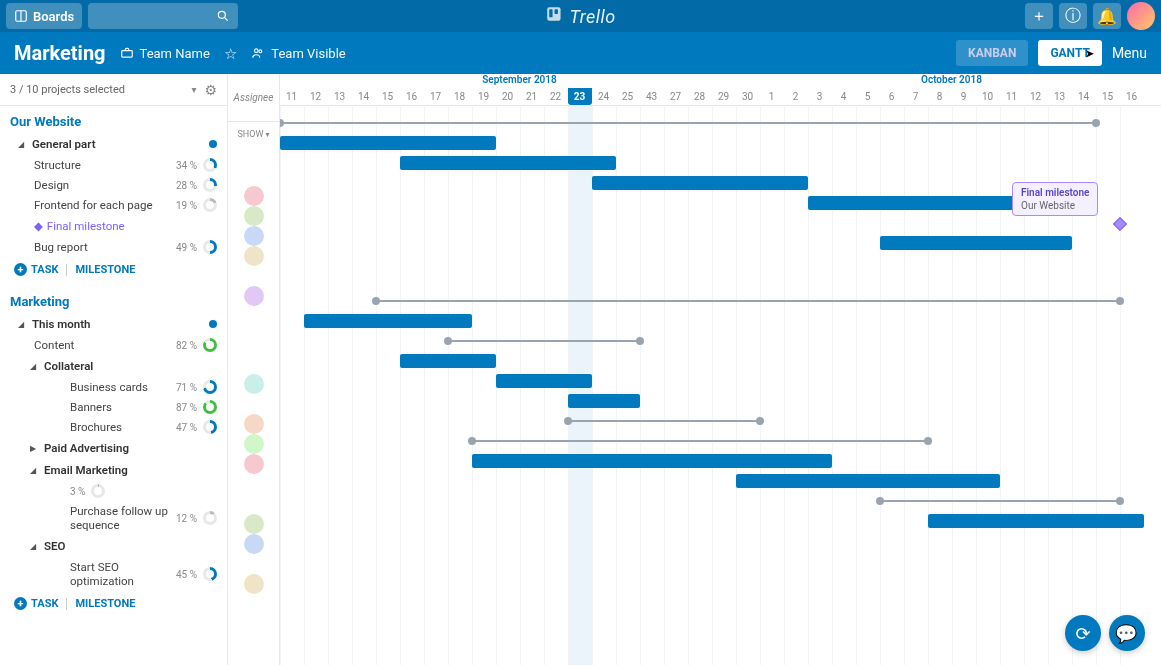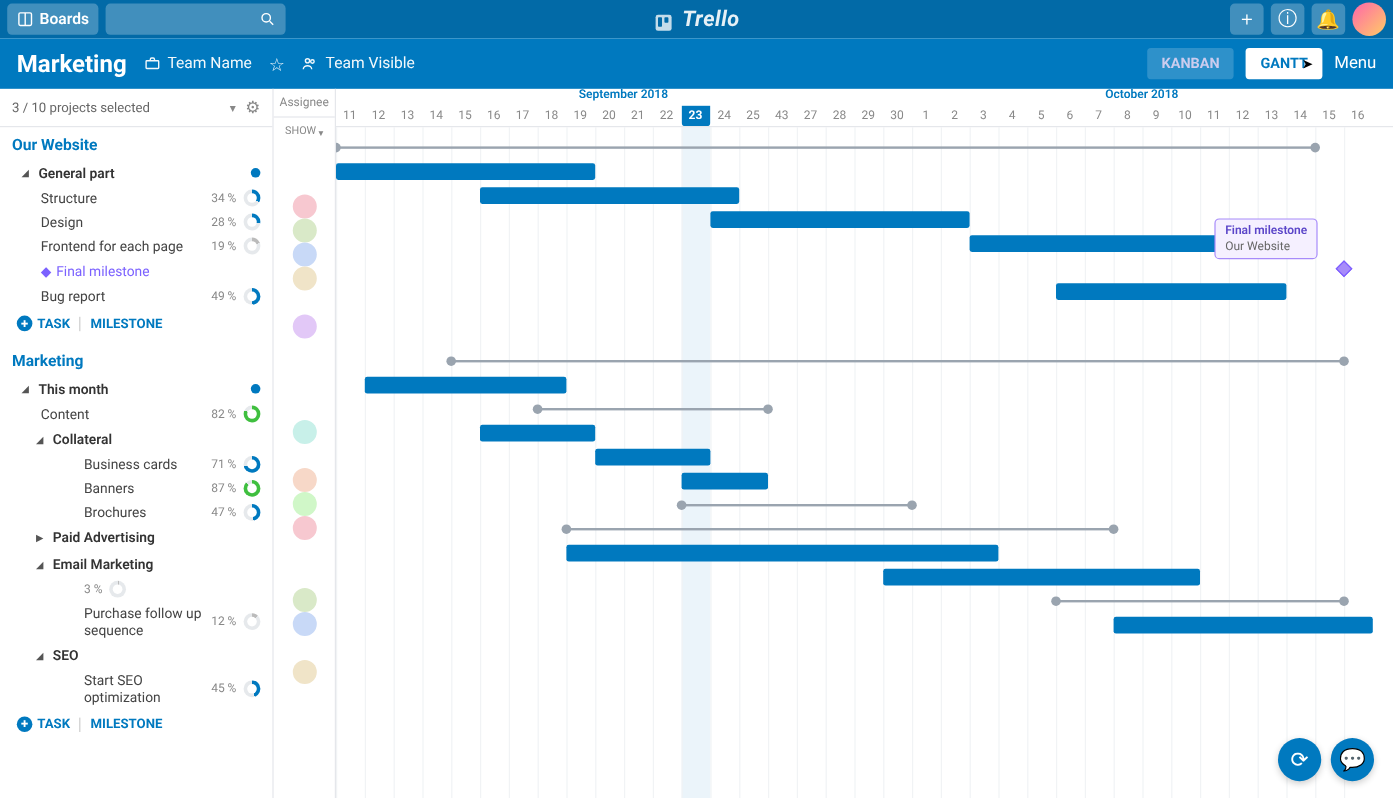--- a/index.html
+++ b/index.html
@@ -2,21 +2,21 @@
 <html><head>
 <meta charset="utf-8">
 <style>
 * { margin: 0; padding: 0; box-sizing: border-box; font-family: -apple-system, BlinkMacSystemFont, "Segoe UI", Roboto, Helvetica, Arial, sans-serif; }
 body { width: 1161px; height: 665px; overflow: hidden; background: #fff; }
 
 
 .topnav { height: 32px; background: #026aa7; display: flex; align-items: center; padding: 0 6px; gap: 6px; color: #fff; }
 .topnav .btn { background: rgba(255,255,255,.25); border-radius: 4px; height: 26px; display: inline-flex; align-items: center; justify-content: center; padding: 0 8px; font-size: 13px; font-weight: 600; cursor: pointer; }
 .topnav .search { width: 150px; justify-content: flex-end; }
-.topnav .logo { position: absolute; left: 50%; transform: translateX(-50%); font-family: Georgia, serif; font-style: italic; font-weight: 700; font-size: 18px; letter-spacing: .5px; display: flex; align-items: flex-end; gap: 8px; opacity: .9; }
+.topnav .logo { position: absolute; left: 50%; transform: translateX(-50%); font-family: Georgia, serif; font-style: italic; font-weight: 400; font-size: 18px; letter-spacing: .5px; display: flex; align-items: flex-start; gap: 8px; opacity: .9; }
 .topnav .right { margin-left: auto; display: flex; gap: 6px; align-items: center; }
 .topnav .icon-btn { width: 28px; height: 26px; background: rgba(255,255,255,.25); border-radius: 4px; display:flex; align-items:center; justify-content:center; cursor:pointer; }
 .topnav .avatar { width: 28px; height: 28px; border-radius: 50%; background: linear-gradient(135deg,#f6a,#fc6); }
 
 
 .boardhdr { height: 42px; background: #0079bf; display: flex; align-items: center; padding: 0 14px; gap: 14px; color: #fff; }
 .boardhdr .title { font-size: 20px; font-weight: 700; }
 .boardhdr .meta { display: flex; align-items: center; gap: 6px; font-size: 13px; opacity: .95; }
 .boardhdr .right { margin-left: auto; display: flex; align-items: center; gap: 10px; }
 .viewbtn { height: 26px; padding: 0 12px; border-radius: 3px; font-size: 12px; font-weight: 700; display: inline-flex; align-items: center; cursor: pointer; }
@@ -44,21 +44,21 @@
 .taskrow .pct { font-size: 10px; color: #888; }
 .donut { width: 14px; height: 14px; border-radius: 50%; position: relative; }
 .milerow { padding: 4px 10px 4px 34px; color: #7b61ff; font-size: 11.5px; cursor:pointer; display:flex; align-items:center; gap:4px; }
 .addrow { padding: 6px 10px 10px 14px; display: flex; align-items: center; gap: 8px; }
 .addbtn { display: inline-flex; align-items: center; gap: 4px; color: #0079bf; font-size: 11px; font-weight: 700; cursor: pointer; }
 .addbtn .plus { width: 13px; height: 13px; border-radius: 50%; background: #0079bf; color:#fff; display:inline-flex; align-items:center; justify-content:center; font-size:11px; line-height:1; }
 .divider { width: 1px; height: 12px; background: #ccc; }
 
 
 .asscol { width: 52px; border-right: 1px solid #e5e7eb; display: flex; flex-direction: column; }
-.asscol .hdr { height: 24px; border-bottom: 1px solid #e5e7eb; display:flex; align-items:center; justify-content:center; font-size:10px; color:#888; }
+.asscol .hdr { height: 48px; border-bottom: 1px solid #e5e7eb; display:flex; align-items:center; justify-content:center; font-size:10px; color:#888;font-style:italic; }
 .asscol .show { height: 24px; display:flex; align-items:center; justify-content:center; font-size:9px; color:#888; gap:2px; cursor:pointer; }
 .asscol .slot { height: 20px; display:flex; align-items:center; justify-content:center; }
 .asscol .av { width: 20px; height: 20px; border-radius: 50%; background: #ddd; background-size: cover; }
 
 
 .gantt { flex: 1; position: relative; overflow: hidden; }
 .monthrow { height: 14px; display: flex; }
 .monthrow .m { text-align: center; font-size: 10px; color: #0079bf; font-weight: 600; border-right:1px solid transparent; }
 .dayrow { height: 18px; display: flex; border-bottom: 1px solid #e5e7eb; }
 .daycell { width: 24px; text-align: center; font-size: 10px; color: #888; line-height: 18px; border-right: 1px solid transparent; }

